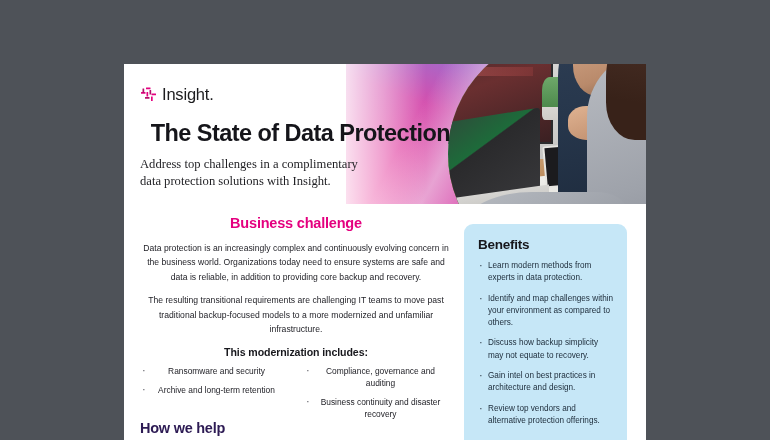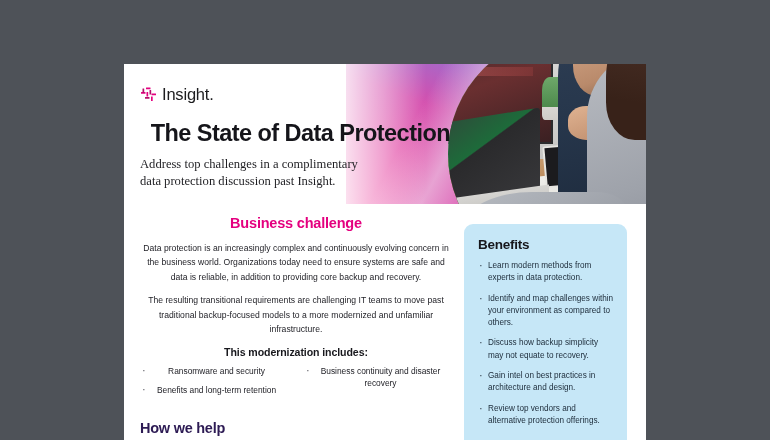--- a/index.html
+++ b/index.html
@@ -379,42 +379,43 @@
             <rect x="10" y="22" width="9" height="3.4" rx="0.6" fill="#b3106b"></rect>
             <rect x="22" y="21" width="3.4" height="9" rx="0.6" fill="#e4007f"></rect>
           </svg>
           <span class="logo-word">Insight.</span>
         </div>
 
         <div class="doc-title">The State of Data Protection</div>
 
         <div class="doc-sub">
           <div>Address top challenges in a complimentary</div>
-          <div>data protection discussion past Insight.</div>
+          <div>data protection solutions with Insight.</div>
         </div>
       </div>
     </div>
 
     <div class="leftcol">
       <h2 class="h-pink">Business challenge</h2>
 
       <p class="para">Data protection is an increasingly complex and continuously evolving concern in the business world. Organizations today need to ensure systems are safe and data is reliable, in addition to providing core backup and recovery.</p>
       <p class="para">The resulting transitional requirements are challenging IT teams to move past traditional backup-focused models to a more modernized and unfamiliar infrastructure.</p>
 
       <h3 class="h-dark">This modernization includes:</h3>
 
       <div class="cols">
         <div class="col">
           <ul class="bul">
             <li>Ransomware and security</li>
-            <li>Benefits and long-term retention</li>
+            <li>Archive and long-term retention</li>
           </ul>
         </div>
         <div class="col">
           <ul class="bul">
+            <li>Compliance, governance and auditing</li>
             <li>Business continuity and disaster recovery</li>
           </ul>
         </div>
       </div>
     </div>
 
     <div class="h-purple">How we help</div>
 
     <aside class="benefits">
       <div class="benefits-inner">

